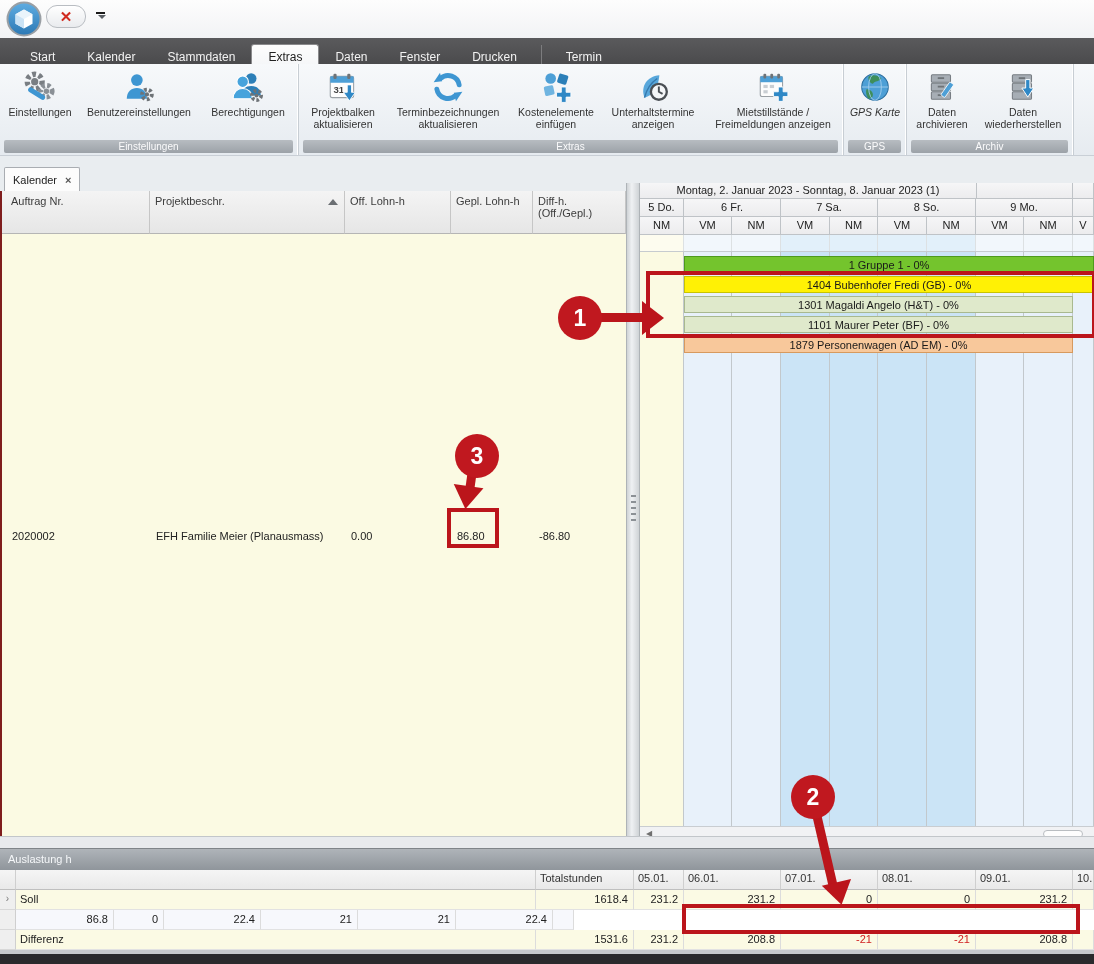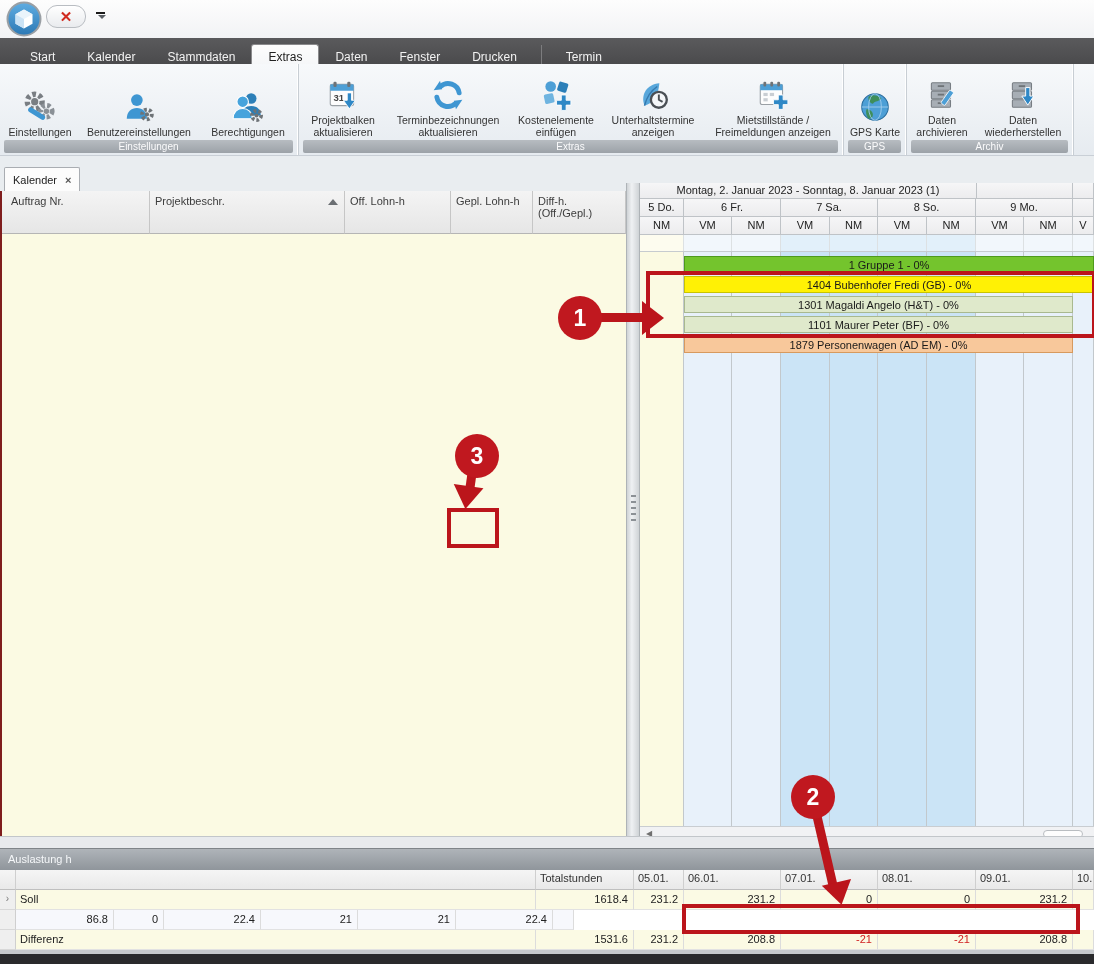--- a/index.html
+++ b/index.html
@@ -29,21 +29,21 @@
   .rtab.active { background:linear-gradient(#FDFDFD,#F3F5F7); color:#222;
                  border-radius:3px 3px 0 0; border:1px solid #8A8A8C; border-bottom:none; }
   .rtab.sep { border-left:1px solid #7C7C7E; margin-left:8px; padding-left:24px; }
 
   .ribbon { position:absolute; left:0; top:64px; width:1094px; height:92px;
             background:linear-gradient(#F7F9FB,#E6EBF0); border-bottom:1px solid #C9CFD6;
             display:flex; }
   .rgroup { position:relative; height:100%; padding:2px 2px 16px; border-right:1px solid #C8CED4;
             box-shadow:inset -1px 0 0 #FFFFFF; }
   .rbtns { display:flex; height:72px; }
-  .rbtn { display:flex; flex-direction:column; align-items:center; justify-content:flex-end;
+  .rbtn { display:flex; flex-direction:column; align-items:center; justify-content:flex-start;
           padding-top:2px; cursor:default; }
   .ricon { height:38px; display:flex; align-items:center; justify-content:center; }
   .rlbl { font-size:10.5px; line-height:11.5px; color:#333; text-align:center; margin-top:1px; }
   .rcap { position:absolute; left:4px; right:5px; bottom:2px; height:13px; line-height:13px;
           text-align:center; font-size:10px; color:#FBFBFC;
           background:linear-gradient(#B7BCC1,#9CA2A8); border-radius:2px; }
 
   
   .tabrow { position:absolute; left:0; top:156px; width:1094px; height:35px; background:#E9EDF0; }
   .doctab { position:absolute; left:4px; top:11px; height:24px; background:#FCFCFC;
@@ -280,21 +280,21 @@
                 <path d="M21 16h4.5v4.5H30V25h-4.5v4.5H21V25h-4.5v-4.5H21z" fill="#2F88C6" stroke="#fff" stroke-width="0.8"></path>
               </svg>
             </span>
             <div class="rlbl">Mietstillstände / Freimeldungen anzeigen</div>
           </div>
         </div>
         <div class="rcap">Extras</div>
       </div>
       <div class="rgroup">
         <div class="rbtns">
-          <div class="rbtn" style="width: 58px;">
+          <div class="rbtn" style="width: 58px; font-style: italic;">
             <span class="ricon">
               <svg width="34" height="34" viewBox="0 0 32 32">
                 <circle cx="16" cy="16" r="12.5" fill="#4D9FD6" stroke="#2C6E9E"></circle>
                 <path d="M10 6c4-2 9-1 12 2-2 3-6 2-8 5-3-1-5-4-4-7z" fill="#3C8B44" opacity="0.85"></path>
                 <path d="M8 18c3 0 6 2 6 5s-2 4-4 4c-2-2-3-6-2-9z" fill="#3C8B44" opacity="0.85"></path>
                 <ellipse cx="16" cy="16" rx="6" ry="12.5" fill="none" stroke="#9CCBEB" stroke-width="0.9"></ellipse>
                 <line x1="3.5" y1="16" x2="28.5" y2="16" stroke="#9CCBEB" stroke-width="0.9"></line>
               </svg>
             </span>
             <div class="rlbl">GPS Karte</div>
@@ -348,20 +348,28 @@
 
   <div class="leftpanel">
     <div class="lg-head" id="lghead">
         <div class="lg-corner" style="width: 4px;"></div>
         <div class="lg-hcell" style="width: 144px;">Auftrag Nr.</div>
         <div class="lg-hcell" style="width: 195px;">Projektbeschr.<span class="sortup"></span></div>
         <div class="lg-hcell" style="width: 106px;">Off. Lohn-h</div>
         <div class="lg-hcell" style="width: 82px;">Gepl. Lohn-h</div>
         <div class="lg-hcell" style="width: 93px;">Diff-h.
 (Off./Gepl.)</div>
+      </div>
+    <div class="lg-row" id="lgrow" style="top:334px;">
+        <div style="width: 4px;"></div>
+        <div class="lg-cell" style="width: 144px;">2020002</div>
+        <div class="lg-cell" style="width: 195px;">EFH Familie Meier (Planausmass)</div>
+        <div class="lg-cell" style="width: 106px;">0.00</div>
+        <div class="lg-cell" style="width: 82px;">86.80</div>
+        <div class="lg-cell" style="width: 93px;">-86.80</div>
       </div>
   </div>
 
   <div class="vsplit">
     <div class="grip"></div>
   </div>
 
   <div class="calendar">
     <div class="cal-row" id="weekrow">
         <div class="cal-hcell wk" style="width: 337px;">Montag, 2. Januar 2023 - Sonntag, 8. Januar 2023 (1)</div>

